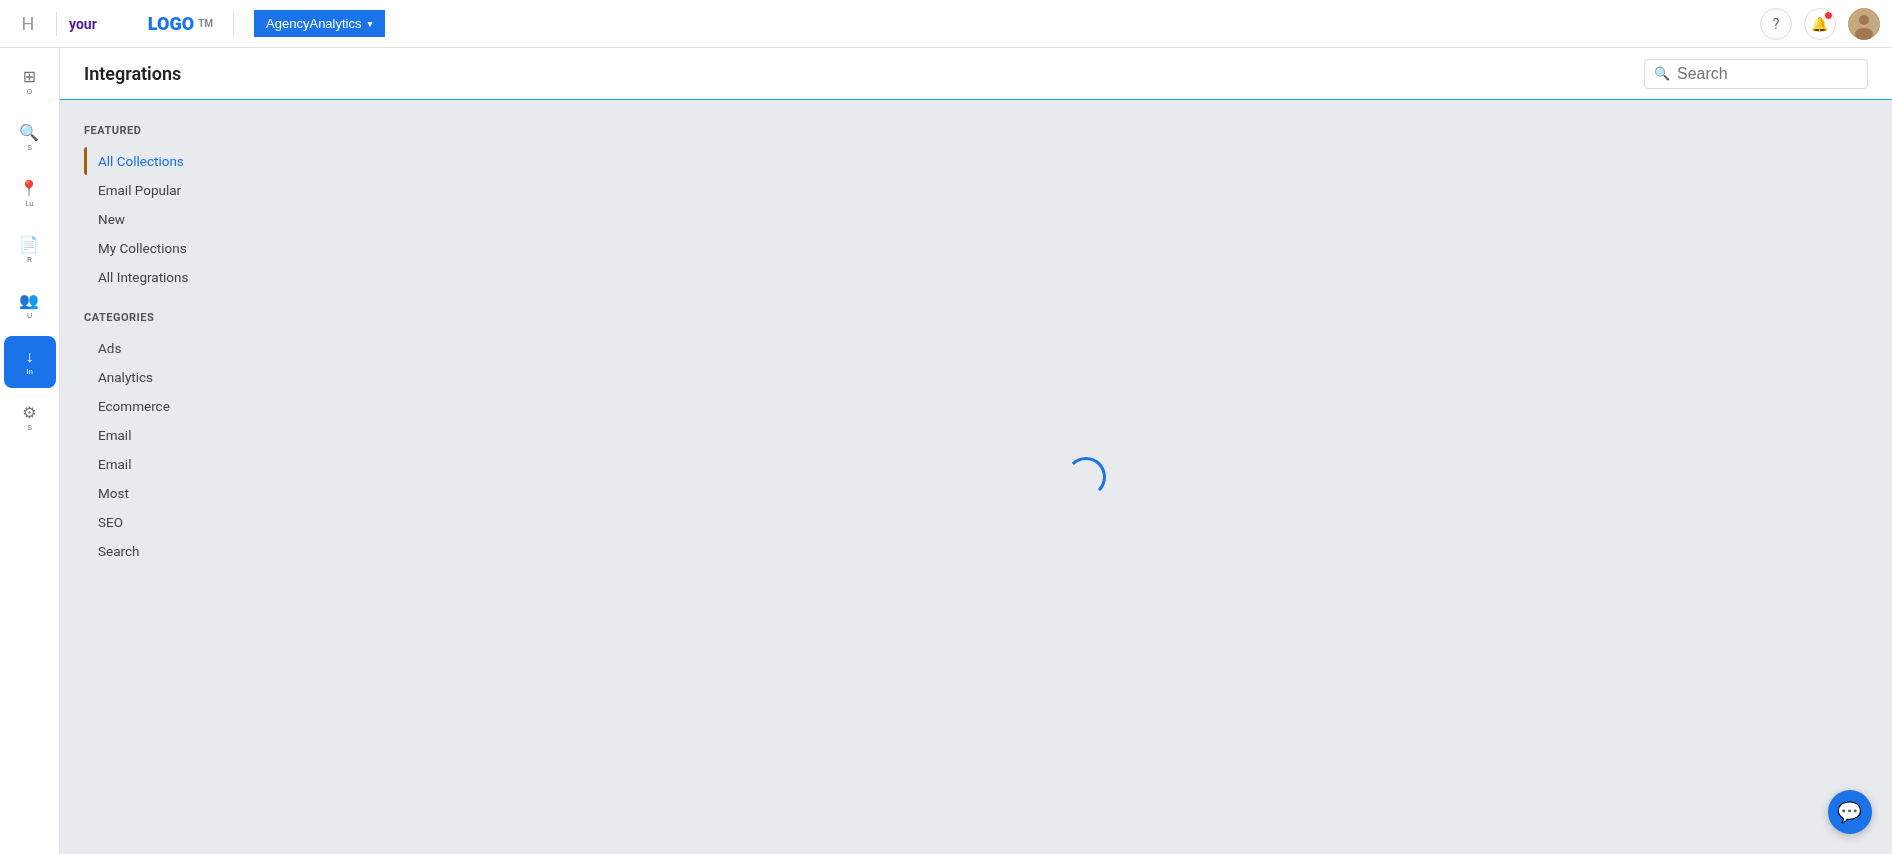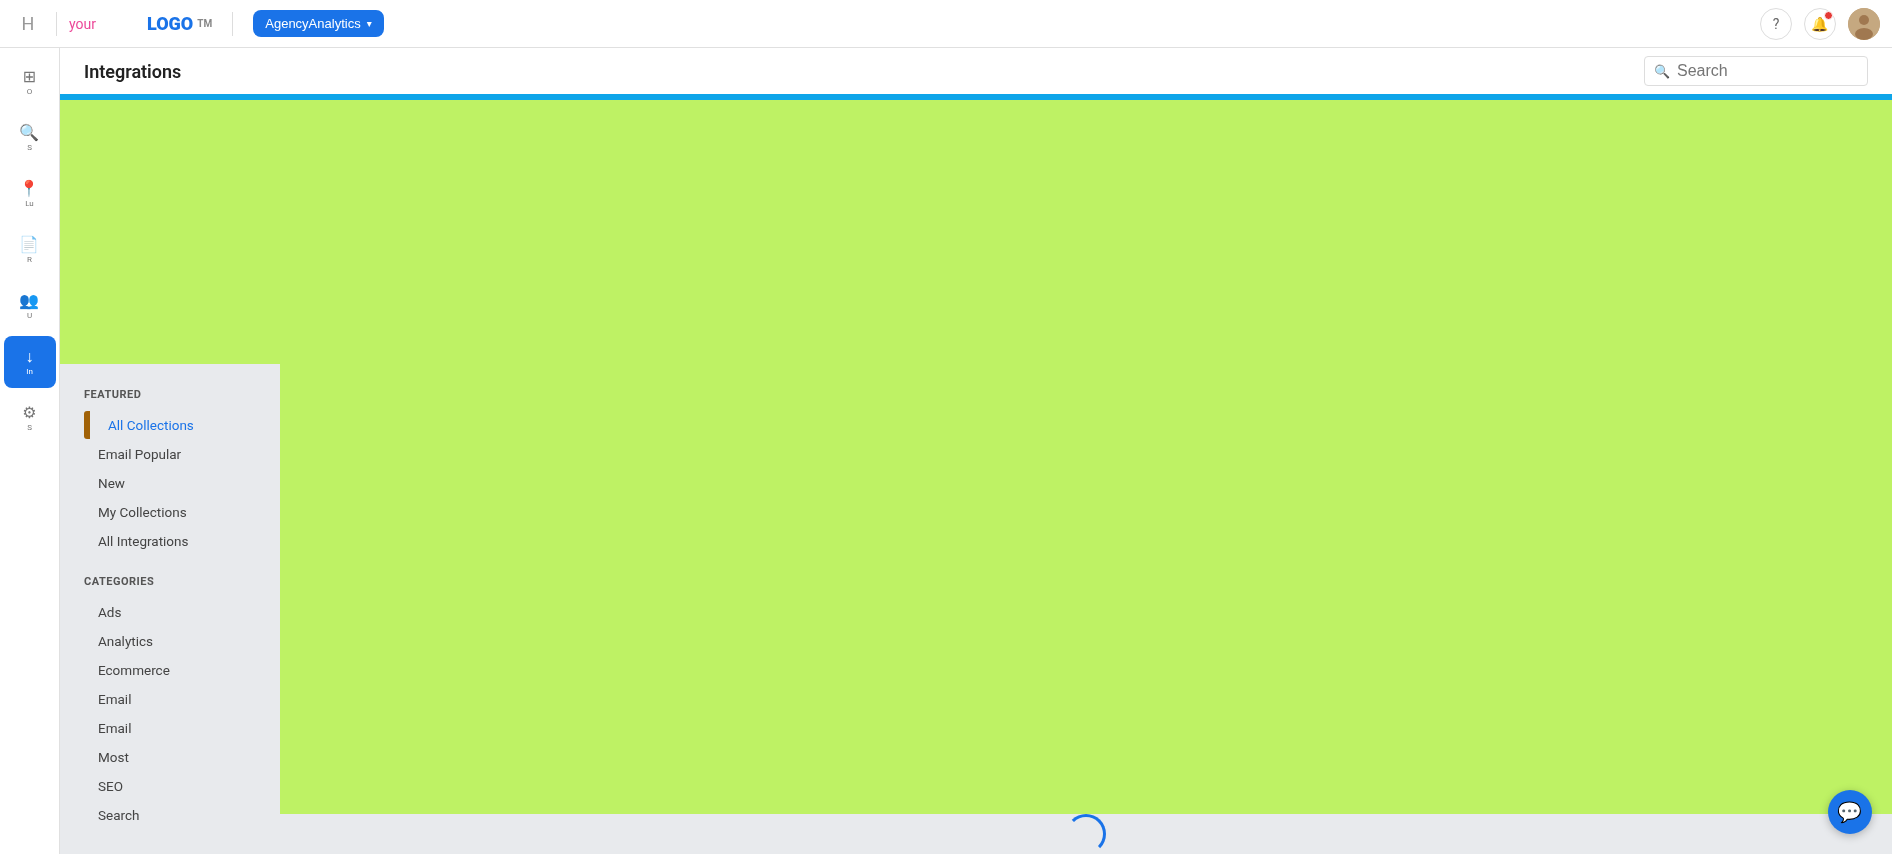--- a/index.html
+++ b/index.html
@@ -32,34 +32,34 @@
       height: 24px;
       background: #ddd;
     }
     .logo-area {
       display: flex;
       align-items: center;
       gap: 4px;
       font-size: 20px;
       font-weight: 700;
     }
-    .logo-your { color: #ec4899; font-size: 14px; font-weight: 400; }
+    .logo-your { color: #4c1d95; font-size: 14px; font-weight: 700; }
     .logo-logo { color: #1a73e8; font-size: 18px; font-weight: 900; margin-left: 47px; }
     .logo-tm { font-size: 10px; color: #888; vertical-align: super; }
     .nav-divider-v2 {
       width: 1px;
       height: 24px;
       background: #ddd;
       margin: 0 8px;
     }
     .agency-btn {
       background: #1a73e8;
       color: #fff;
       border: none;
-      border-radius: 8px;
+      border-radius: 0;
       padding: 6px 12px;
       font-size: 13px;
       cursor: pointer;
       display: flex;
       align-items: center;
       gap: 6px;
     }
     .agency-btn .chevron { font-size: 10px; }
     .nav-spacer { flex: 1; }
     .nav-right {
@@ -137,21 +137,21 @@
     .content-area {
       flex: 1;
       display: flex;
       flex-direction: column;
       overflow: hidden;
     }
 
     
     .page-header {
       background: #fff;
-      border-bottom: 6px solid #0ea5e9;
+      border-bottom: 1px solid #0ea5e9;
       padding: 0 24px;
       height: 52px;
       display: flex;
       align-items: center;
       justify-content: space-between;
       flex-shrink: 0;
     }
     .page-title {
       font-size: 18px;
       font-weight: 600;
@@ -176,21 +176,20 @@
       background: transparent;
       width: 180px;
     }
 
     
     .integrations-body {
       flex: 1;
       display: flex;
       overflow: hidden;
       background: #bef264;
-      align-items: flex-end;
     }
 
     
     .integrations-nav {
       width: 220px;
       background: #e8eaed;
       padding: 24px 0 24px 24px;
       flex-shrink: 0;
       overflow-y: auto;
     }
@@ -206,23 +205,23 @@
       padding: 6px 12px 6px 14px;
       font-size: 13.5px;
       color: #444;
       cursor: pointer;
       border-radius: 3px;
       margin-bottom: 1px;
       display: flex;
       align-items: center;
     }
     .nav-item.active {
-      border-left: 6px solid #a16207;
+      border-left: 3px solid #a16207;
       color: #1a73e8;
-      padding-left: 18px;
+      padding-left: 11px;
       background: transparent;
     }
     .nav-section-gap { margin-top: 20px; }
 
     
     .integrations-main {
       flex: 1;
       display: flex;
       align-items: center;
       justify-content: center;

